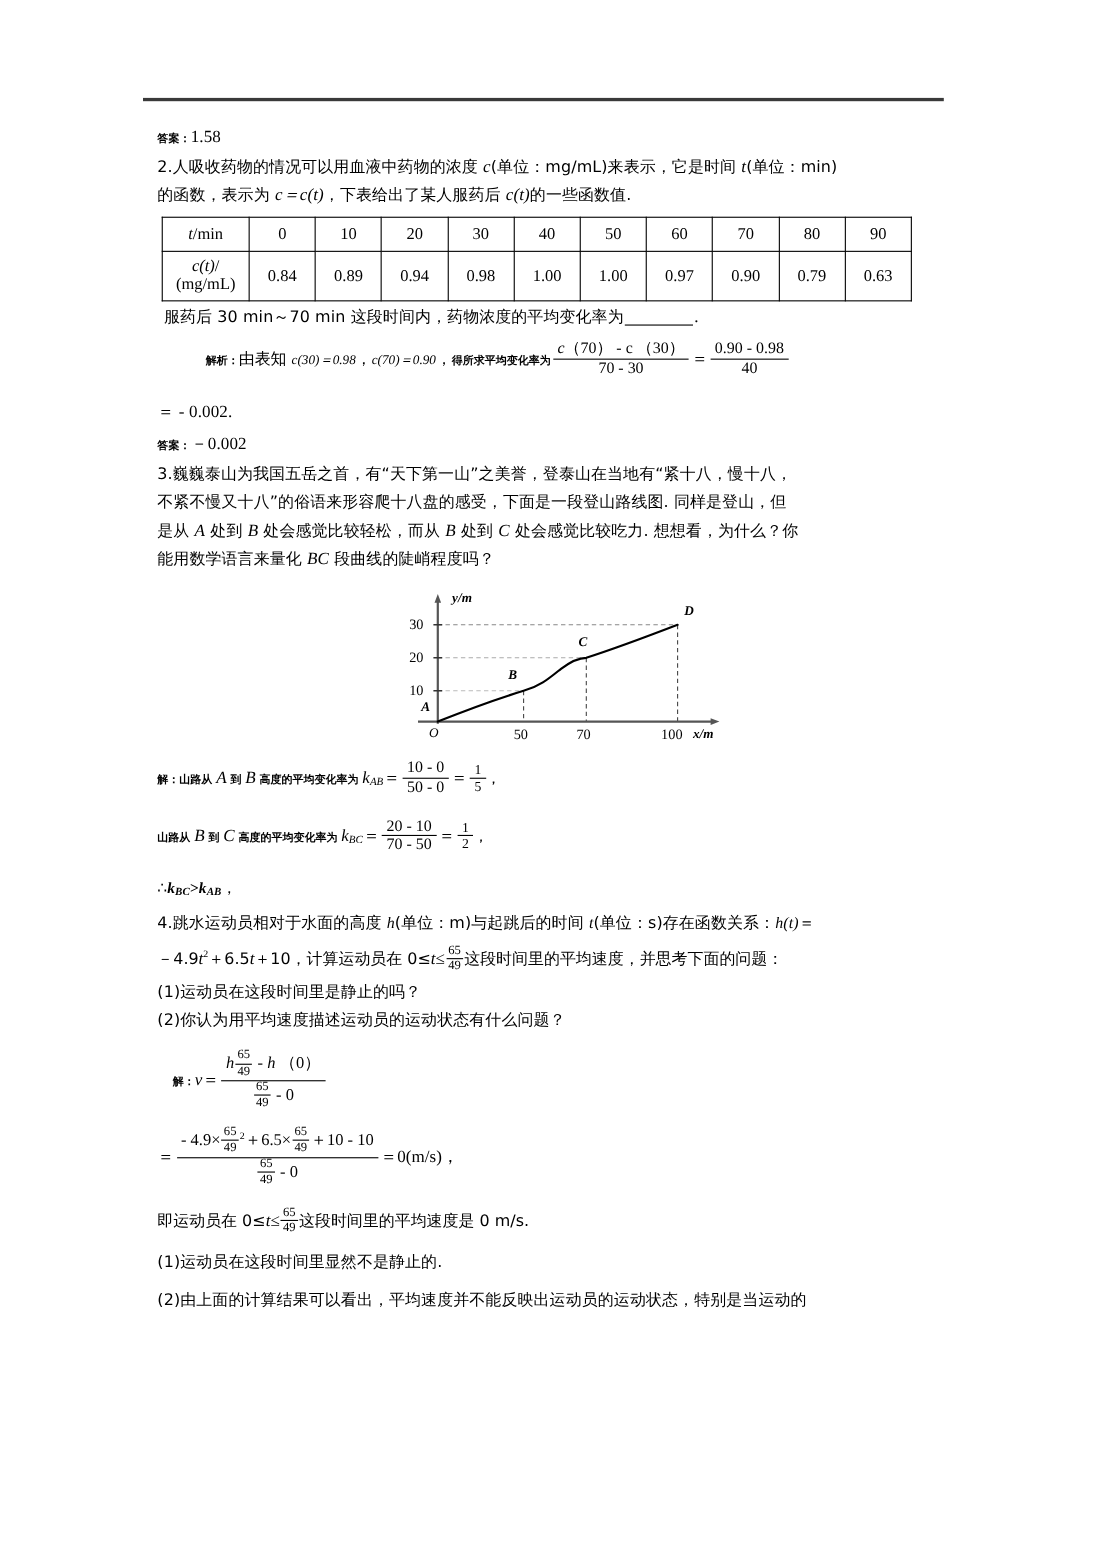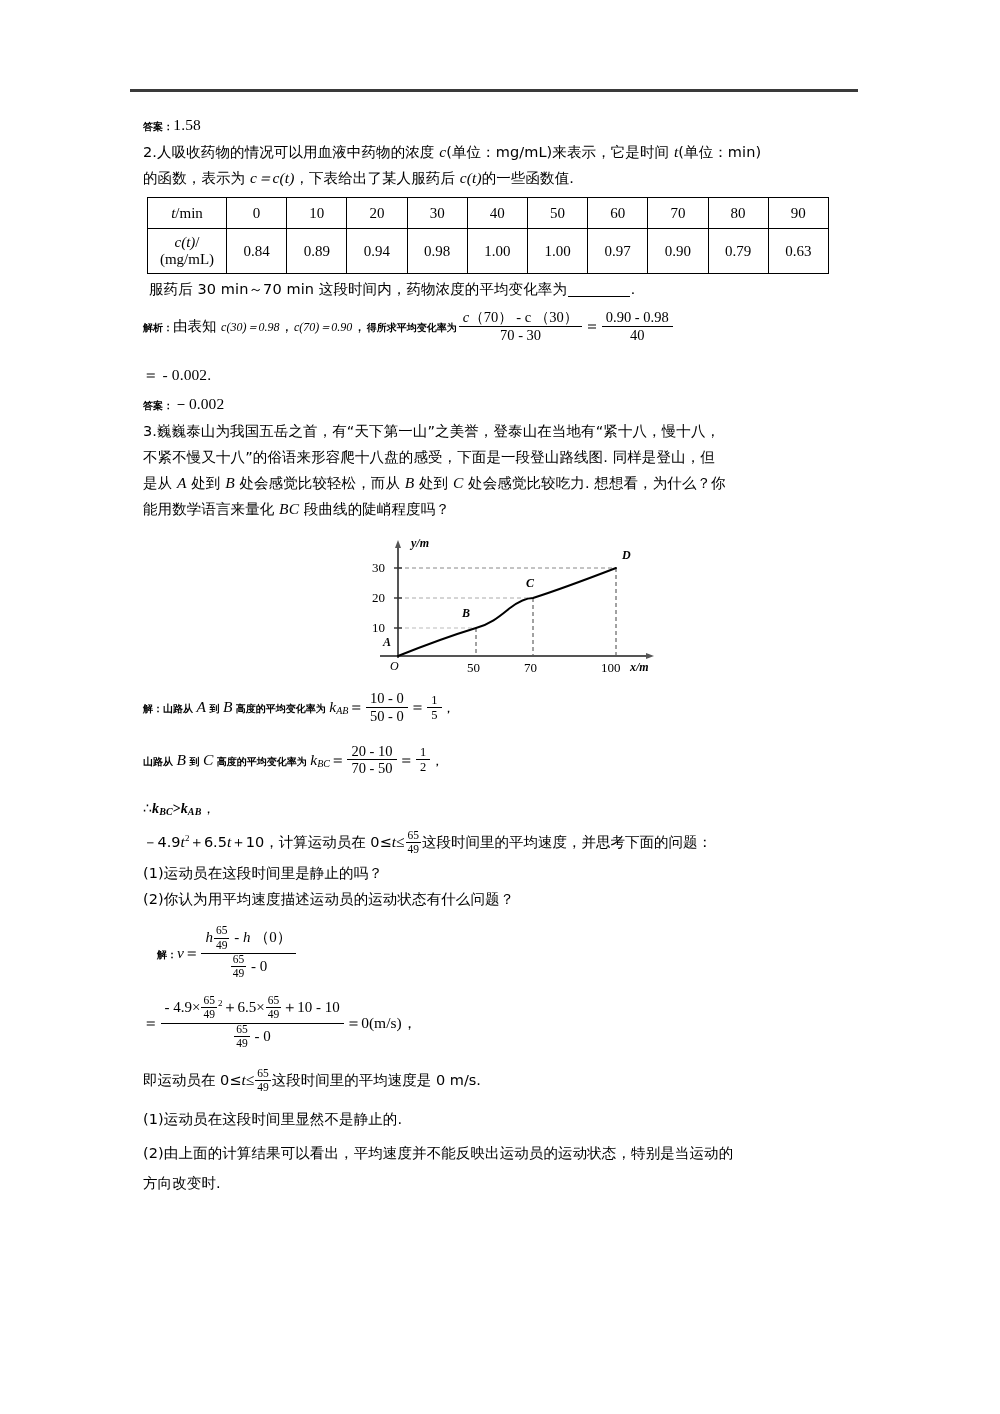--- a/index.html
+++ b/index.html
@@ -150,21 +150,21 @@
           <td>0.63</td>
         </tr>
       </tbody>
         </table>
     </div>
 
     <div class="ln" style="margin-left:6px;">
       <span class="cnn">服药后 30 min～70 min 这段时间内，药物浓度的平均变化率为</span><span class="blank-line"></span><span>.</span>
     </div>
 
-    <div class="eqline" style="margin-top:8px;">
+    <div class="eqline" style="margin-top:8px;margin-left:44px;">
       <span class="cn">解析：</span><span class="cnn">由表知 </span><span class="mi sm">c(30)＝0.98</span><span class="cnn">，</span><span class="mi sm">c(70)＝0.90</span><span class="cnn">，</span><span class="cn">得所求平均变化率为</span><span class="frac"><span class="num"><span class="mi">c</span><span>（70） - c （30）</span></span><span class="den">70 - 30</span></span><span>＝</span><span class="frac"><span class="num">0.90 - 0.98</span><span class="den">40</span></span>
     </div>
 
     <div class="ln" style="margin-top:18px;">
       <span>＝ - 0.002.</span>
     </div>
 
     <div class="ln" style="margin-top:4px;">
       <span class="cn">答案：</span><span>－0.002</span>
     </div>
@@ -225,20 +225,23 @@
 
     <div class="eqline" style="margin-top:18px;">
       <span class="cn">山路从 </span><span class="mi">B</span><span class="cn"> 到 </span><span class="mi">C</span><span class="cn"> 高度的平均变化率为 </span><span class="mi">k</span><sub class="mi">BC</sub><span>＝</span><span class="frac"><span class="num">20 - 10</span><span class="den">70 - 50</span></span><span>＝</span><span class="frac sml"><span class="num">1</span><span class="den">2</span></span><span class="cn">，</span>
     </div>
 
     <div class="ln" style="margin-top:18px;font-size:14px;">
       <span>∴</span><span class="mi bold">k</span><sub class="mi bold">BC</sub><span class="bold">&gt;</span><span class="mi bold">k</span><sub class="mi bold">AB</sub><span>，</span>
     </div>
 
 
+    <div class="ln" style="margin-top:4px;font-size:14.5px;">
+      <span class="cnn">4.</span><span class="cnn">跳水运动员相对于水面的高度 </span><span class="mi">h</span><span class="cnn">(单位：m)与起跳后的时间 </span><span class="mi">t</span><span class="cnn">(单位：s)存在函数关系：</span><span class="mi">h(t)</span><span class="cnn">＝</span>
+    </div>
     <div class="eqline" style="margin-top:2px;">
       <span class="cnn">－4.9</span><span class="mi">t</span><sup>2</sup><span class="cnn">＋6.5</span><span class="mi">t</span><span class="cnn">＋10，计算运动员在 0≤</span><span class="mi">t</span><span>≤</span><span class="frac tiny"><span class="num">65</span><span class="den">49</span></span><span class="cnn">这段时间里的平均速度，并思考下面的问题：</span>
     </div>
 
     <div class="ln" style="margin-top:3px;">
       <span class="cnn">(1)运动员在这段时间里是静止的吗？</span>
     </div>
     <div class="ln">
       <span class="cnn">(2)你认为用平均速度描述运动员的运动状态有什么问题？</span>
     </div>
@@ -254,18 +257,15 @@
     <div class="eqline" style="margin-top:16px;">
       <span class="cnn">即运动员在 0≤</span><span class="mi">t</span><span>≤</span><span class="frac tiny"><span class="num">65</span><span class="den">49</span></span><span class="cnn">这段时间里的平均速度是 0 m/s.</span>
     </div>
 
     <div class="ln" style="margin-top:10px;">
       <span class="cnn">(1)运动员在这段时间里显然不是静止的.</span>
     </div>
     <div class="ln" style="margin-top:8px;">
       <span class="cnn">(2)由上面的计算结果可以看出，平均速度并不能反映出运动员的运动状态，特别是当运动的</span>
     </div>
-    <div class="ln" style="margin-top:4px;">
-      <span class="cnn">方向改变时.</span>
-    </div>
 
   </div>
 </div>
 
 </body></html>

